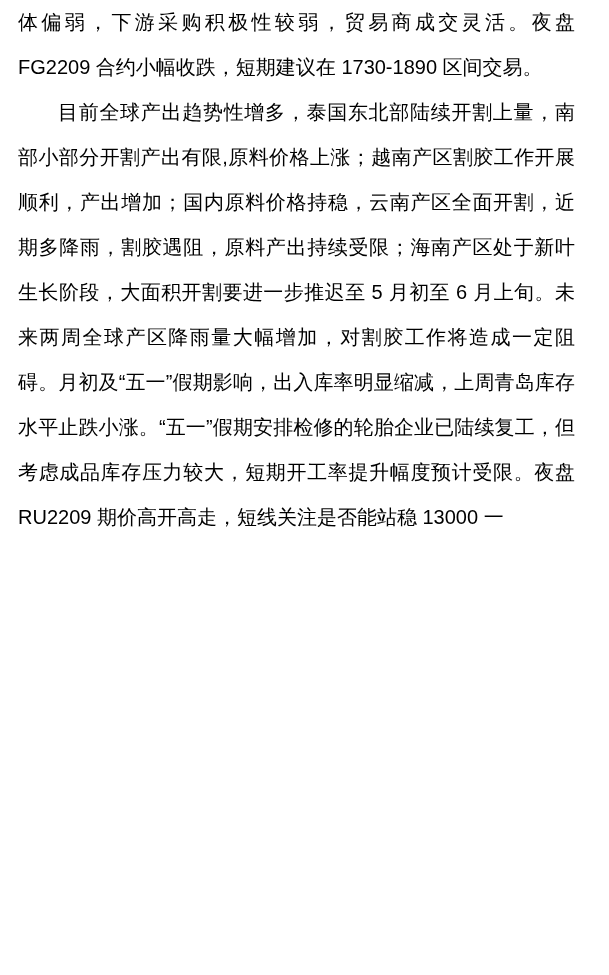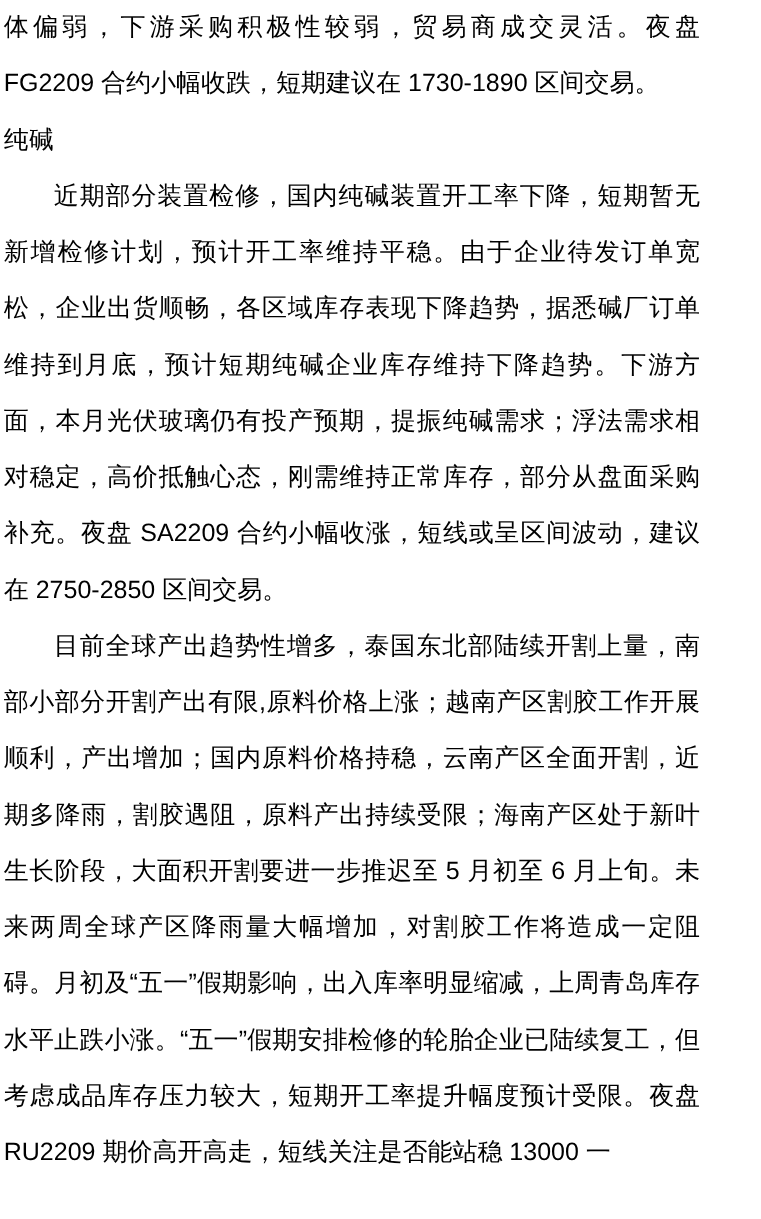--- a/index.html
+++ b/index.html
@@ -16,20 +16,21 @@
     box-sizing: border-box;
     width: 563px;
     height: 975px;
     padding: 0 3px;
     font-family: "Liberation Sans", serif;
     font-size: 20px;
     line-height: 45px;
     color: #000000;
     text-align: justify;
     text-spacing-trim: space-first; 
+    margin-left: 15px;
   }
   .page p, .page h2 {
     margin: 0;
     padding: 0;
     font-size: 20px;
     font-weight: normal;
   }
   .section-heading {
     margin-top: 45px;
     text-align: left;
@@ -41,20 +42,18 @@
     text-indent: 0;
   }
 </style>
 </head>
 <body>
 
 <div class="page">
 
   <p class="body-para no-indent">体偏弱，下游采购积极性较弱，贸易商成交灵活。夜盘 FG2209 合约小幅收跌，短期建议在 1730-1890 区间交易。</p>
 
-  <h2 class="section-heading">纯碱</h2>
 
-  <p class="body-para">近期部分装置检修，国内纯碱装置开工率下降，短期暂无新增检修计划，预计开工率维持平稳。由于企业待发订单宽松，企业出货顺畅，各区域库存表现下降趋势，据悉碱厂订单维持到月底，预计短期纯碱企业库存维持下降趋势。下游方面，本月光伏玻璃仍有投产预期，提振纯碱需求；浮法需求相对稳定，高价抵触心态，刚需维持正常库存，部分从盘面采购补充。夜盘 SA2209 合约小幅收涨，短线或呈区间波动，建议在 2750-2850 区间交易。</p>
 
 
   <p class="body-para">目前全球产出趋势性增多，泰国东北部陆续开割上量，南部小部分开割产出有限,原料价格上涨；越南产区割胶工作开展顺利，产出增加；国内原料价格持稳，云南产区全面开割，近期多降雨，割胶遇阻，原料产出持续受限；海南产区处于新叶生长阶段，大面积开割要进一步推迟至 5 月初至 6 月上旬。未来两周全球产区降雨量大幅增加，对割胶工作将造成一定阻碍。月初及“五一”假期影响，出入库率明显缩减，上周青岛库存水平止跌小涨。“五一”假期安排检修的轮胎企业已陆续复工，但考虑成品库存压力较大，短期开工率提升幅度预计受限。夜盘 RU2209 期价高开高走，短线关注是否能站稳 13000 一</p>
 
 </div>
 
 </body></html>

